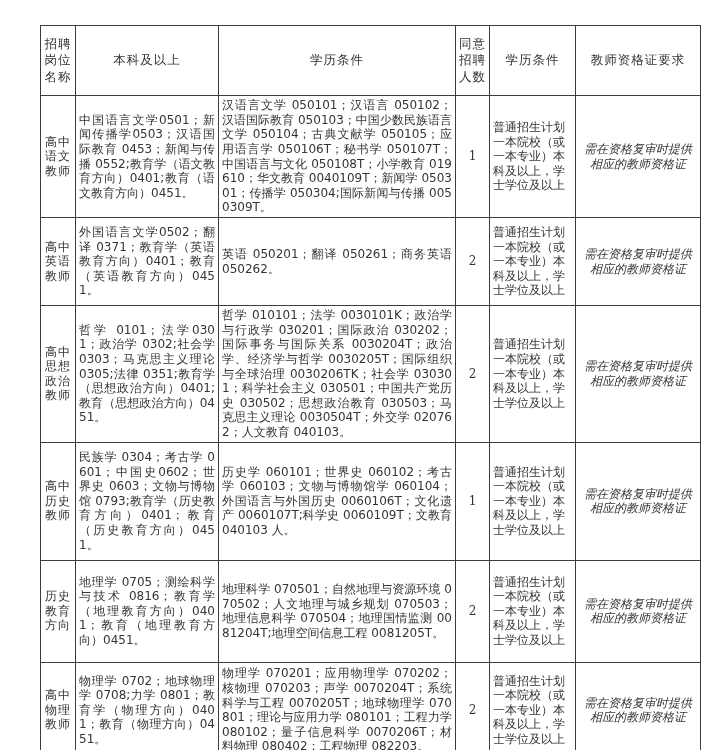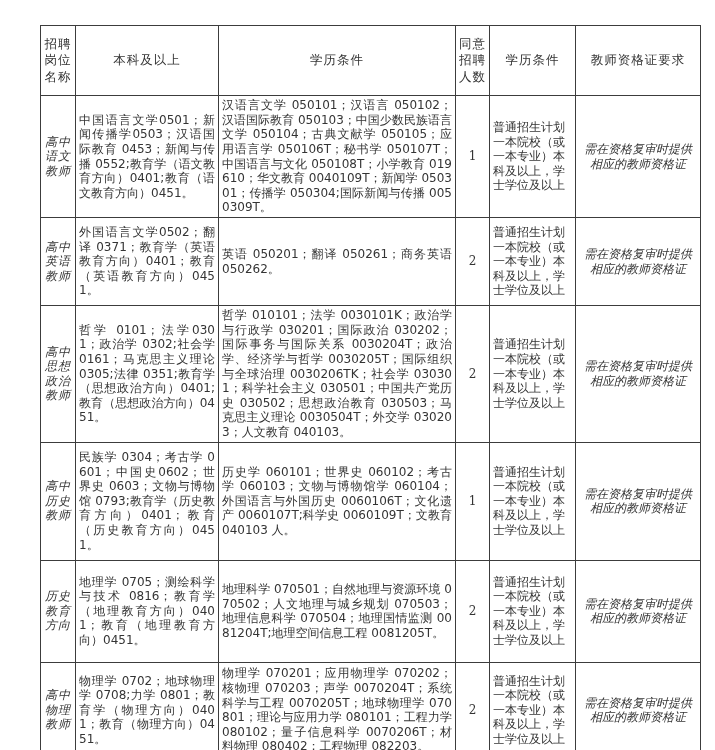--- a/index.html
+++ b/index.html
@@ -41,21 +41,21 @@
   tr.header-row th {
     text-align: center;
     font-size: 12.5px;
     letter-spacing: 1px;
     line-height: 1.3;
   }
   .cell-left   { text-align: justify; text-align-last: left; }
   .cell-count  { text-align: center; font-family: "DejaVu Serif", serif; font-size: 13px; }
   .cell-edu    { line-height: 1.45; padding: 2px 5px; }
   .cell-cert   { text-align: center; line-height: 1.45; padding: 2px 6px; font-style: italic; }
-  .cell-pos    { text-align: center; line-height: 1.55; letter-spacing: 1px; padding: 2px 4px; font-style: italic; }
+  .cell-pos    { text-align: center; line-height: 1.55; letter-spacing: 1px; padding: 2px 4px; }
   .cell-grad   { line-height: 1.3; padding: 2px 5px; }
   .cell-ug     { line-height: 1.22; padding: 3px 6px; }
   tr.r1 { height: 115px; }
   tr.r2 { height: 88px;  }
   tr.r3 { height: 134px; }
   tr.r4 { height: 118px; }
   tr.r5 { height: 102px; }
   tr.r6 { height: 96px;  }
 </style>
 </head>
@@ -94,22 +94,22 @@
       <td class="cell-pos">高中英语教师</td>
       <td class="cell-grad cell-left">外国语言文学0502；翻译 0371；教育学（英语教育方向）0401；教育（英语教育方向）0451。</td>
       <td class="cell-ug cell-left">英语 050201；翻译 050261；商务英语 050262。</td>
       <td class="cell-count">2</td>
       <td class="cell-edu">普通招生计划一本院校（或一本专业）本科及以上，学士学位及以上</td>
       <td class="cell-cert">需在资格复审时提供相应的教师资格证</td>
     </tr>
 
     <tr class="r3">
       <td class="cell-pos">高中思想政治教师</td>
-      <td class="cell-grad cell-left">哲学 0101；法学0301；政治学 0302;社会学 0161；马克思主义理论 0305;法律 0351;教育学（思想政治方向）0401;教育（思想政治方向）0451。</td>
-      <td class="cell-ug cell-left">哲学 010101；法学 0030101K；政治学与行政学 030201；国际政治 030202；国际事务与国际关系 0030204T；政治学、经济学与哲学 0030205T；国际组织与全球治理 0030206TK；社会学 030301；科学社会主义 030501；中国共产党历史 030502；思想政治教育 030503；马克思主义理论 0030504T；外交学 030203；人文教育 040103。</td>
+      <td class="cell-grad cell-left">哲学 0101；法学0301；政治学 0302;社会学 0303；马克思主义理论 0305;法律 0351;教育学（思想政治方向）0401;教育（思想政治方向）0451。</td>
+      <td class="cell-ug cell-left">哲学 010101；法学 0030101K；政治学与行政学 030201；国际政治 030202；国际事务与国际关系 0030204T；政治学、经济学与哲学 0030205T；国际组织与全球治理 0030206TK；社会学 030301；科学社会主义 030501；中国共产党历史 030502；思想政治教育 030503；马克思主义理论 0030504T；外交学 020762；人文教育 040103。</td>
       <td class="cell-count">2</td>
       <td class="cell-edu">普通招生计划一本院校（或一本专业）本科及以上，学士学位及以上</td>
       <td class="cell-cert">需在资格复审时提供相应的教师资格证</td>
     </tr>
 
     <tr class="r4">
       <td class="cell-pos">高中历史教师</td>
       <td class="cell-grad cell-left">民族学 0304；考古学 0601；中国史0602；世界史 0603；文物与博物馆 0793;教育学（历史教育方向）0401；教育（历史教育方向）0451。</td>
       <td class="cell-ug cell-left">历史学 060101；世界史 060102；考古学 060103；文物与博物馆学 060104；外国语言与外国历史 0060106T；文化遗产 0060107T;科学史 0060109T；文教育 040103 人。</td>
       <td class="cell-count">1</td>

